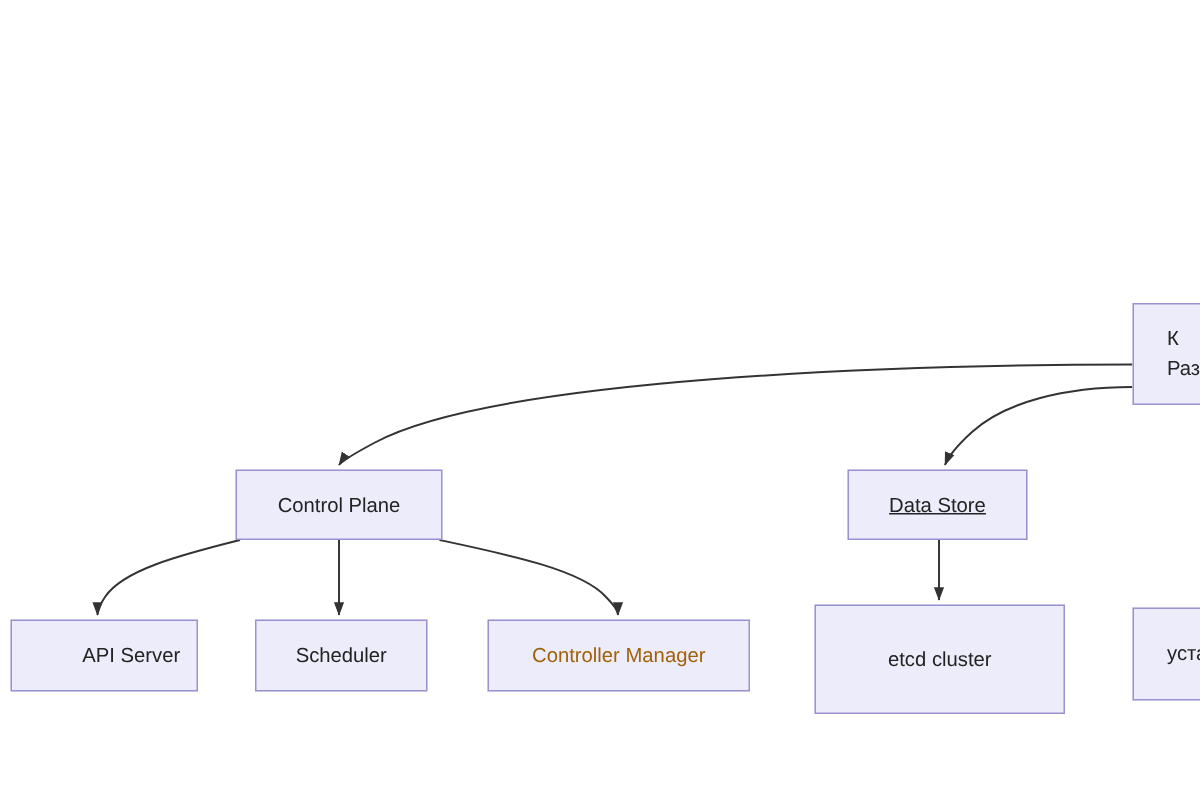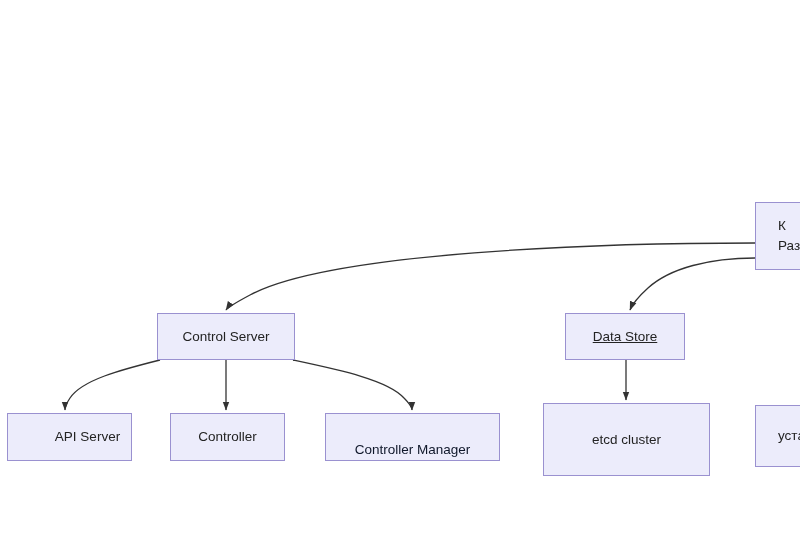--- a/index.html
+++ b/index.html
@@ -75,32 +75,32 @@
         <path d="M 626 360 L 626 400" fill="none" stroke="#333333" stroke-width="1.3" marker-end="url(#arrowhead)"></path>
       </g>
   </svg>
 
   <div id="node-layer">
       <div class="node clipped" style="left: 755px; top: 202px; width: 95px; height: 68px; background: rgb(236, 236, 251); border-color: rgb(154, 145, 208); color: rgb(35, 35, 35);">
         <span class="line">К</span>
         <span class="line">Раз</span>
       </div>
       <div class="node" style="left: 157px; top: 313px; width: 138px; height: 47px; background: rgb(236, 236, 251); border-color: rgb(154, 145, 208); color: rgb(35, 35, 35);">
-        <span class="line">Control Server</span>
+        <span class="line">Control Plane</span>
       </div>
       <div class="node" style="left: 565px; top: 313px; width: 120px; height: 47px; background: rgb(236, 236, 251); border-color: rgb(154, 145, 208); color: rgb(35, 35, 35); text-decoration: underline;">
         <span class="line">Data Store</span>
       </div>
       <div class="node" style="left: 7px; top: 413px; width: 125px; height: 48px; background: rgb(236, 236, 251); border-color: rgb(154, 145, 208); color: rgb(35, 35, 35); padding-left: 36px;">
         <span class="line">API Server</span>
       </div>
       <div class="node" style="left: 170px; top: 413px; width: 115px; height: 48px; background: rgb(236, 236, 251); border-color: rgb(154, 145, 208); color: rgb(35, 35, 35);">
-        <span class="line">Controller</span>
+        <span class="line">Scheduler</span>
       </div>
-      <div class="node" style="left: 325px; top: 413px; width: 175px; height: 48px; background: rgb(236, 236, 251); border-color: rgb(154, 145, 208); color: #0f172a; justify-content: flex-end;">
+      <div class="node" style="left: 325px; top: 413px; width: 175px; height: 48px; background: rgb(236, 236, 251); border-color: rgb(154, 145, 208); color: #a16207;">
         <span class="line">Controller Manager</span>
       </div>
       <div class="node" style="left: 543px; top: 403px; width: 167px; height: 73px; background: rgb(236, 236, 251); border-color: rgb(154, 145, 208); color: rgb(35, 35, 35);">
         <span class="line">etcd cluster</span>
       </div>
       <div class="node clipped" style="left: 755px; top: 405px; width: 95px; height: 62px; background: rgb(236, 236, 251); border-color: rgb(154, 145, 208); color: rgb(35, 35, 35);">
         <span class="line">уста</span>
       </div>
     </div>
 

